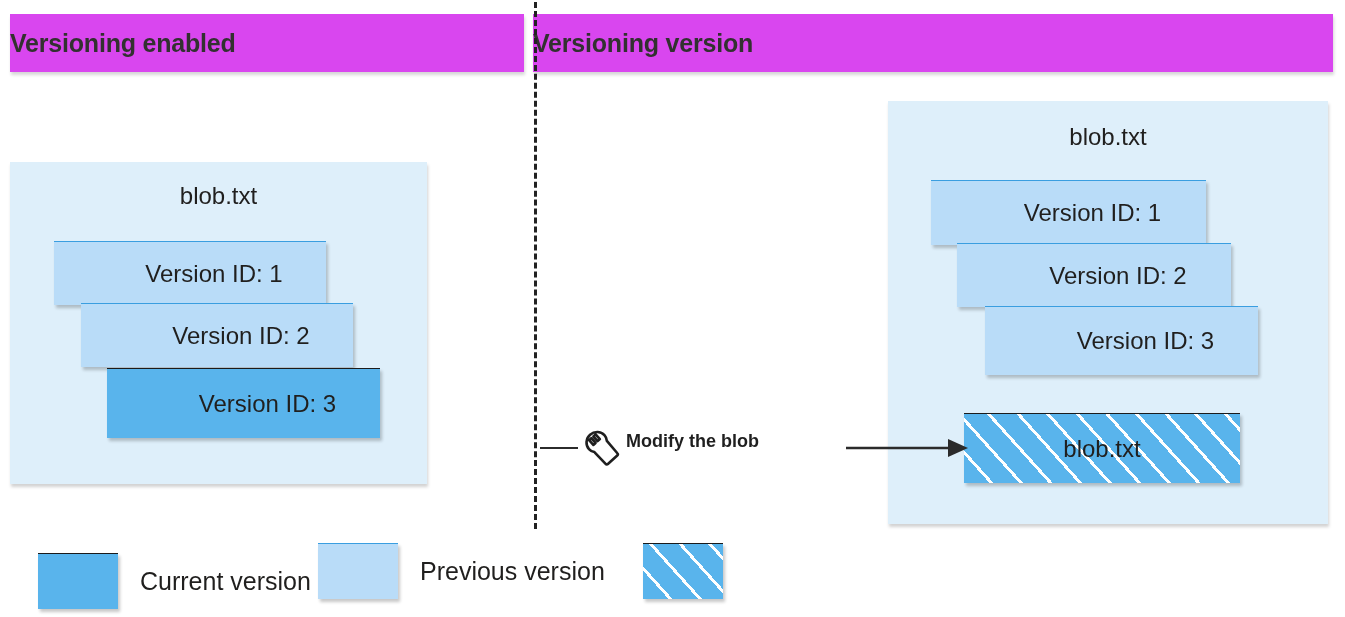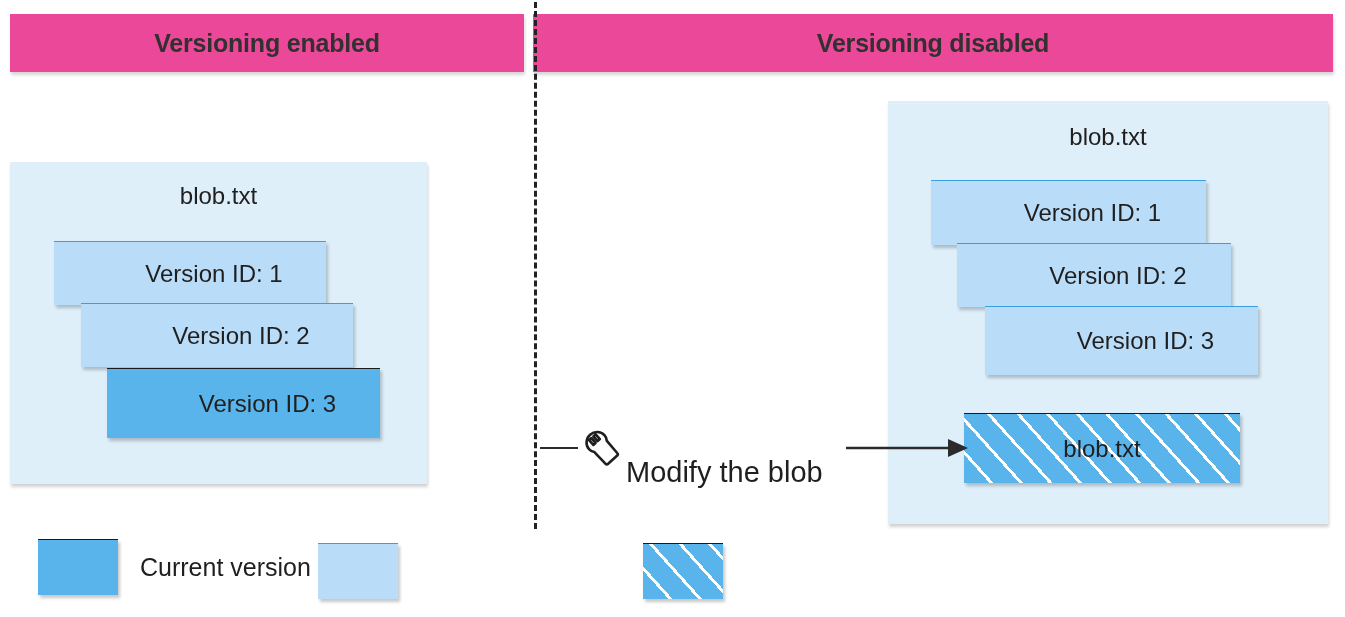--- a/index.html
+++ b/index.html
@@ -19,25 +19,25 @@
   .stage {
     position: absolute;
     left: 0; top: 0;
     width: 1345px;
     height: 617px;
   }
 
   
   .header-bar {
     position: absolute;
-    background: #ec4899;
+    background: #d946ef;
     box-shadow: 1px 3px 3px rgba(0,0,0,0.16);
     display: flex;
     align-items: center;
-    justify-content: center;
+    justify-content: flex-start;
   }
   .header-bar .header-label {
     font-size: 25px;
     font-weight: bold;
     color: #323130;
     letter-spacing: -0.2px;
     white-space: nowrap;
   }
   #header-left  { left: 10px;  top: 14px; width: 514px; height: 58px; }
   #header-right { left: 533px; top: 14px; width: 800px; height: 58px; }
@@ -138,23 +138,23 @@
   #modify-icon {
     position: absolute;
     left: 583px;
     top: 428px;
     width: 38px;
     height: 40px;
   }
   #modify-label {
     position: absolute;
     left: 626px;
-    top: 456px;
-    font-size: 29px;
-    font-weight: normal;
+    top: 431px;
+    font-size: 18px;
+    font-weight: bold;
     color: #1f1f1f;
     white-space: nowrap;
   }
   #flow-arrow {
     position: absolute;
     left: 846px;
     top: 432px;
     width: 124px;
     height: 32px;
   }
@@ -180,35 +180,35 @@
         rgba(255,255,255,0)  19px,
         #ffffff             19px,
         #ffffff             22px);
   }
   .legend-label {
     margin-left: 22px;
     font-size: 25px;
     color: #201f1e;
     white-space: nowrap;
   }
-  #legend-current  { left: 10px;  top: 2px; padding-left: 28px; }
+  #legend-current  { left: 10px;  top: 16px; padding-left: 28px; }
   #legend-previous { left: 318px; top: 6px; }
   #legend-blob     { left: 643px; top: 6px; }
 </style>
 </head>
 <body>
 
 <div class="stage">
 
   <div class="header-bar" id="header-left">
     <span class="header-label">Versioning enabled</span>
   </div>
 
   <div class="header-bar" id="header-right">
-    <span class="header-label">Versioning disabled</span>
+    <span class="header-label">Versioning version</span>
   </div>
 
   <div id="divider"></div>
 
   <div class="blob-panel" id="panel-left">
     <div class="panel-title">blob.txt</div>
   </div>
   <div class="version-box previous" id="lv1">
     <span>Version ID: 1</span>
   </div>
@@ -271,20 +271,21 @@
 
   <div id="legend">
 
     <div class="legend-item" id="legend-current">
       <span class="legend-swatch current"></span>
       <span class="legend-label">Current version</span>
     </div>
 
     <div class="legend-item" id="legend-previous">
       <span class="legend-swatch previous"></span>
+      <span class="legend-label">Previous version</span>
     </div>
 
     <div class="legend-item" id="legend-blob">
       <span class="legend-swatch hatched"></span>
     </div>
 
   </div>
 
 </div>
 

